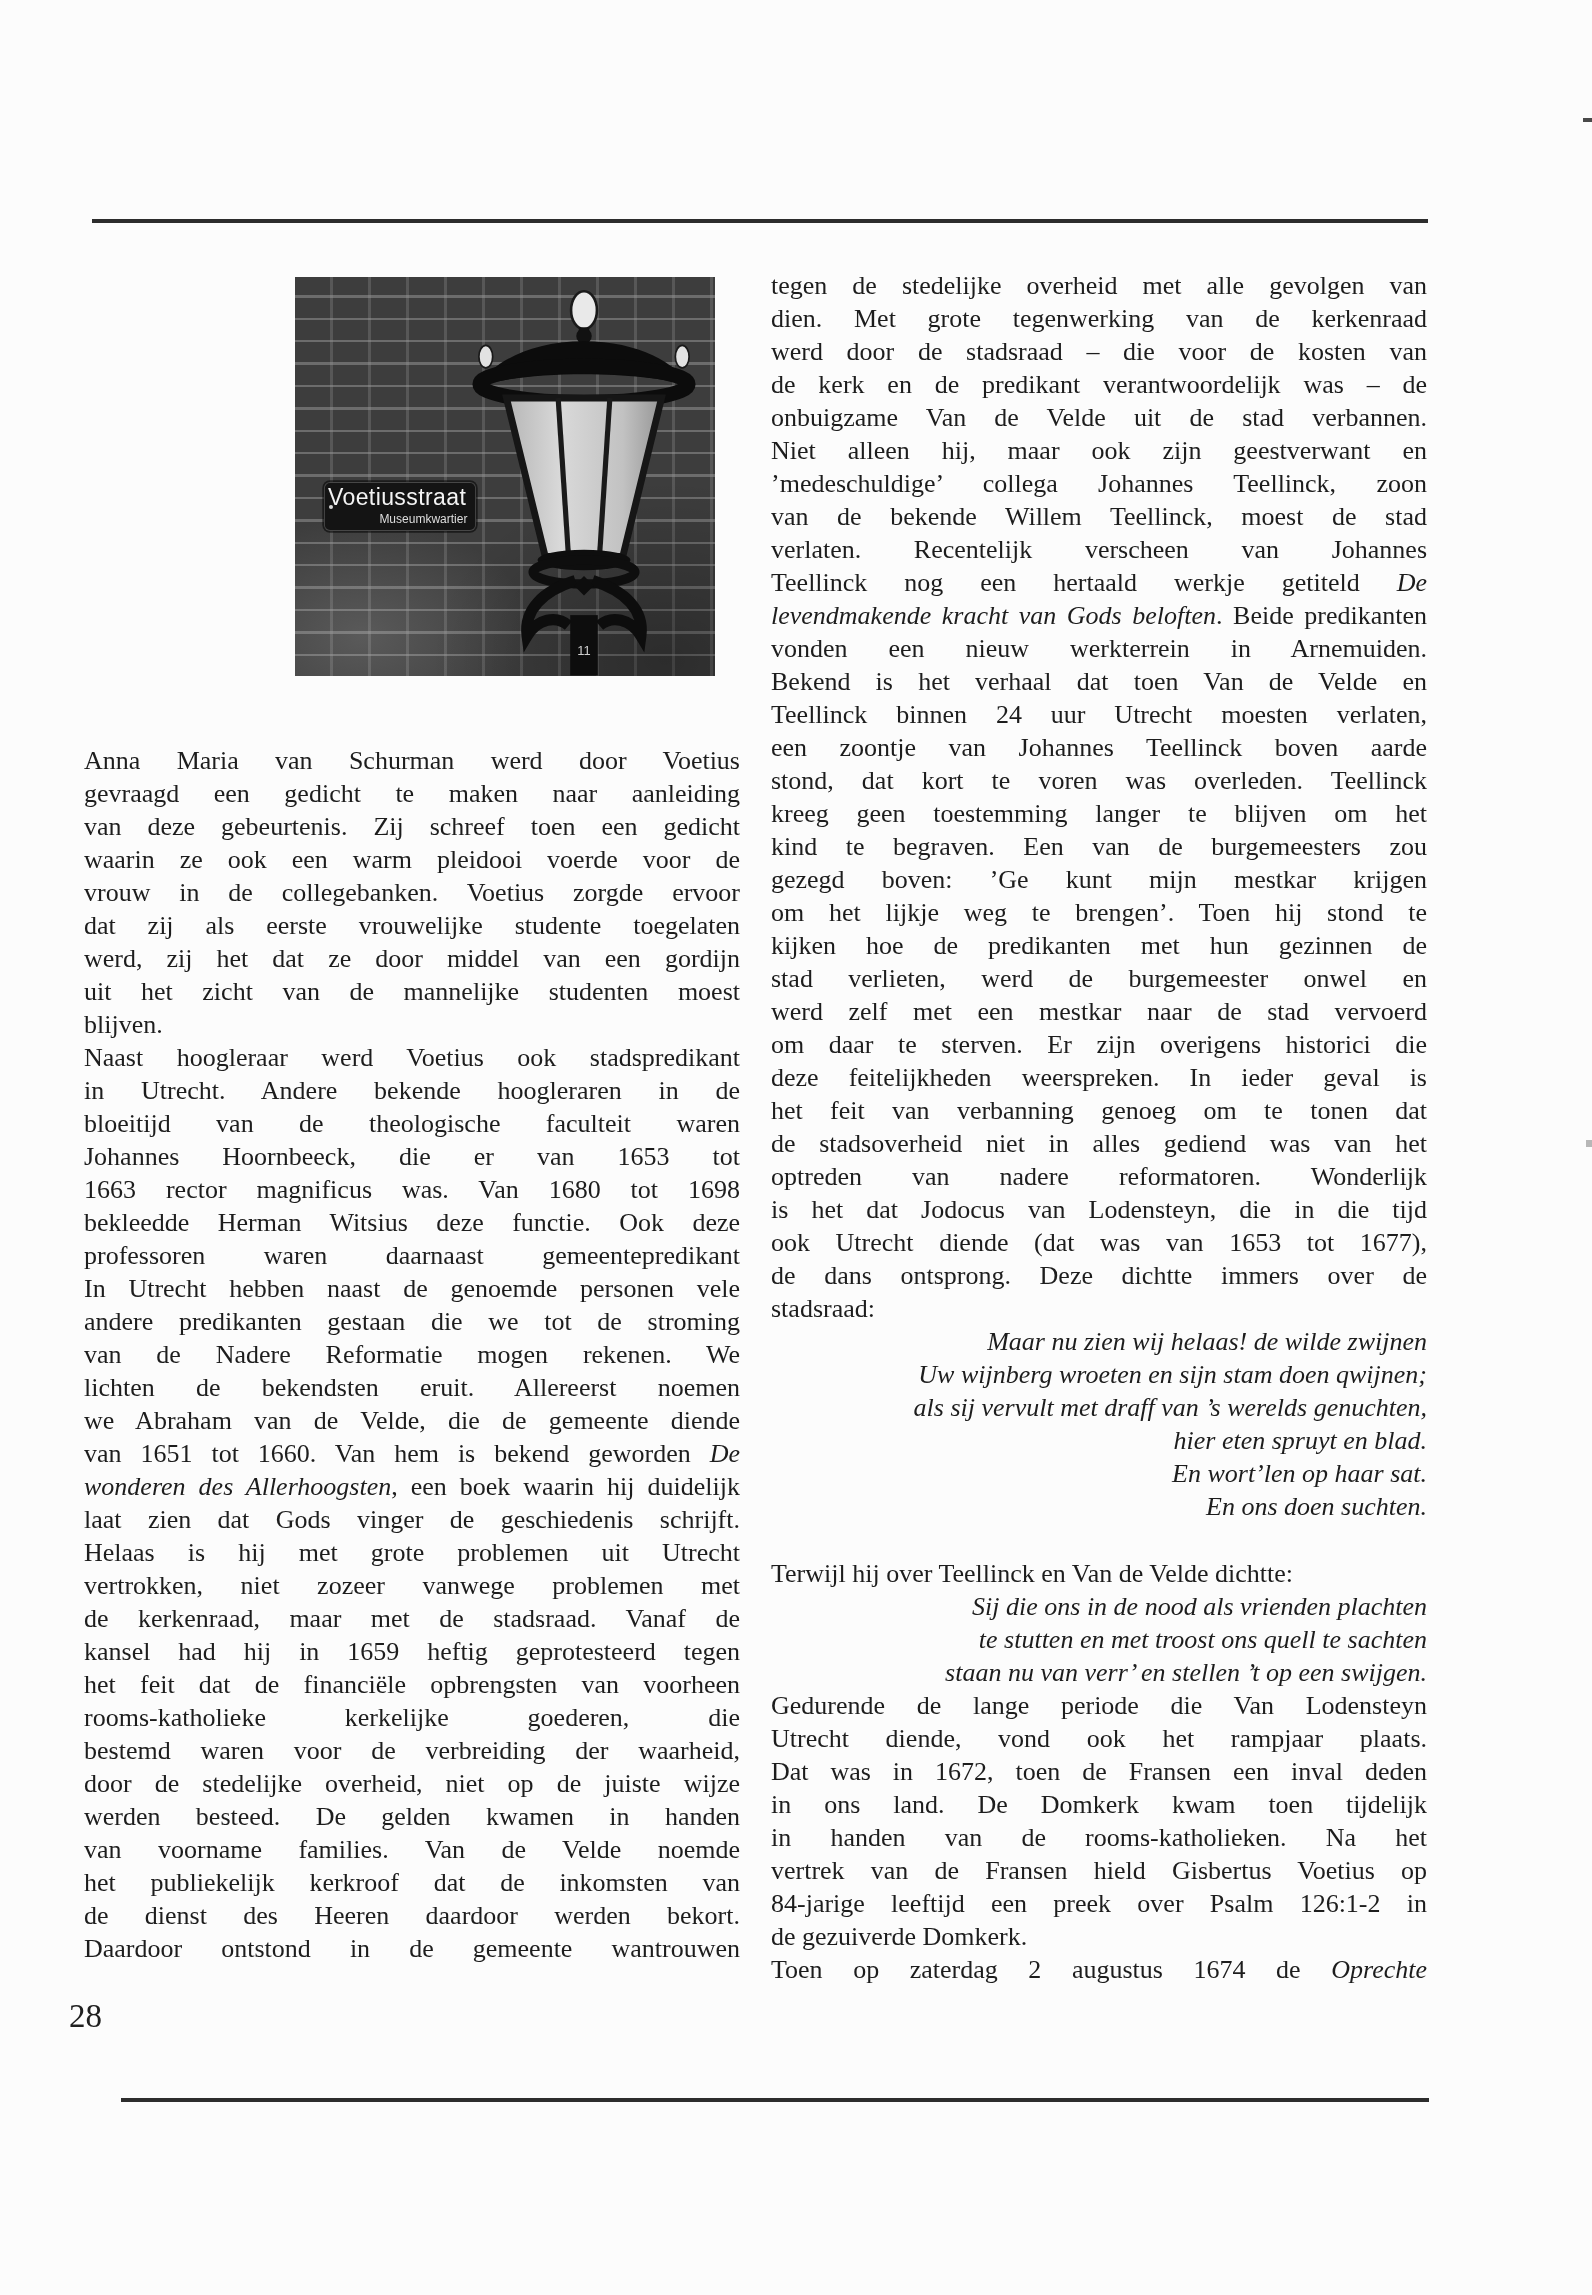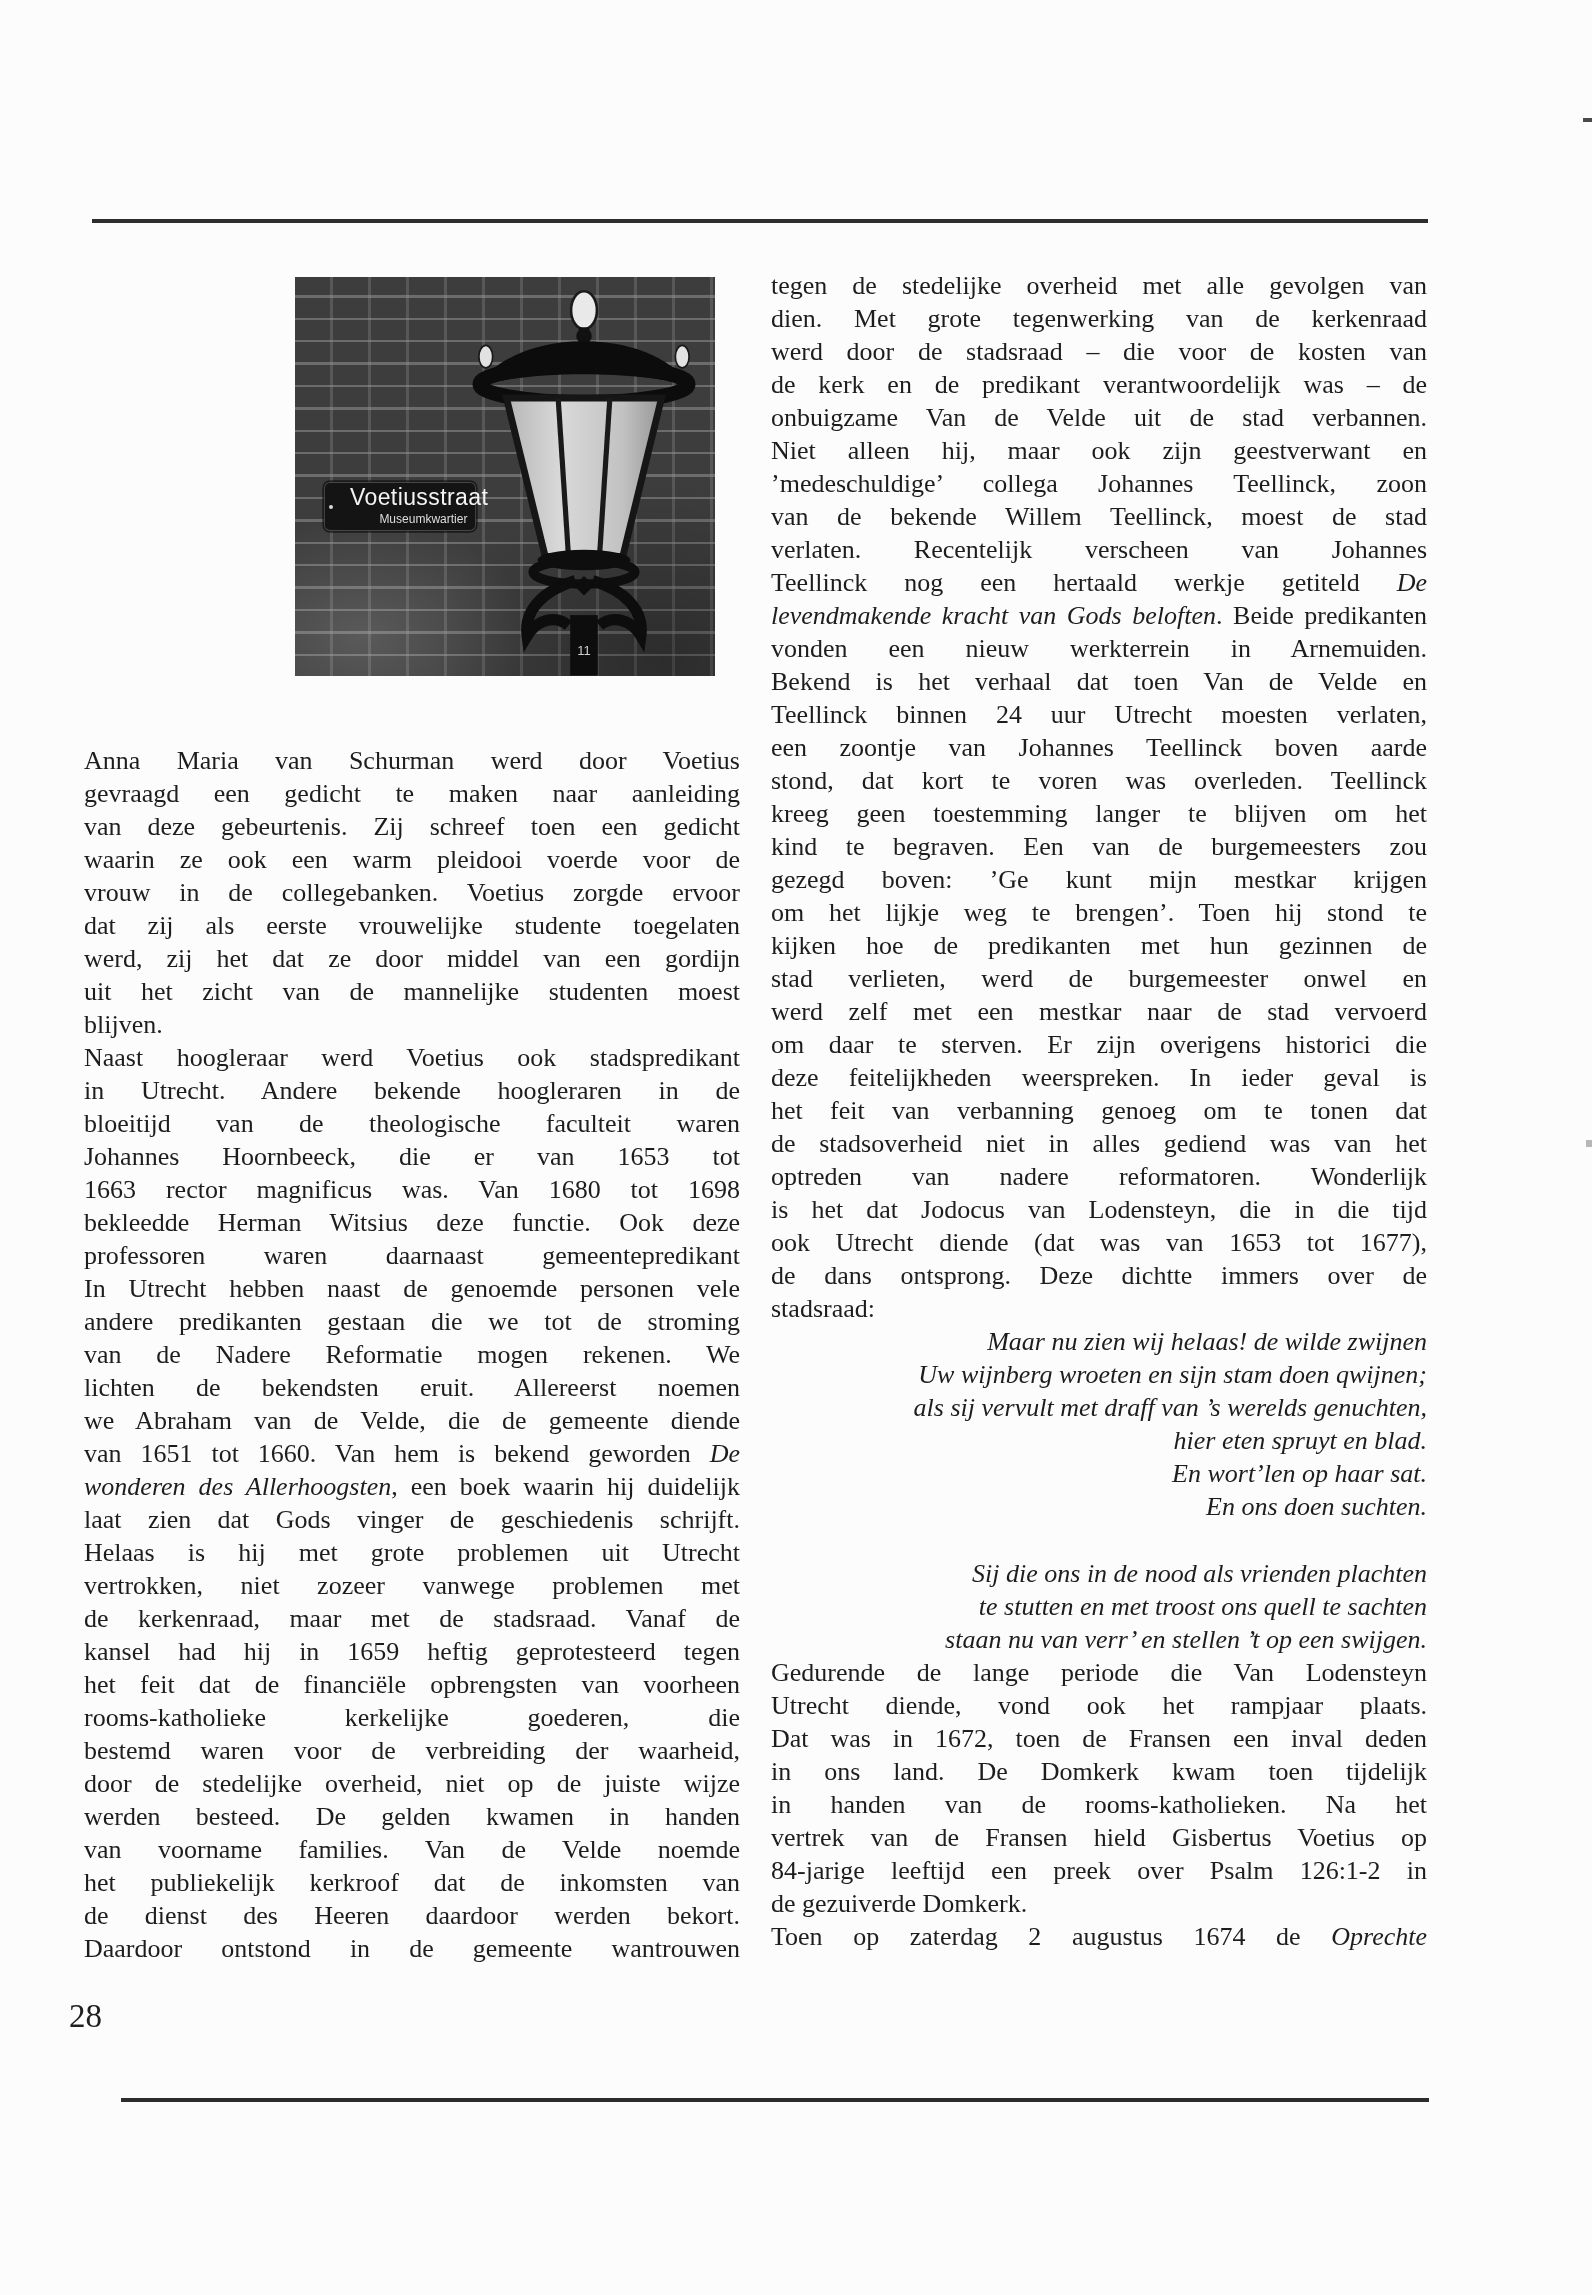--- a/index.html
+++ b/index.html
@@ -35,21 +35,21 @@
   }
   .sign{
     position:absolute;left:29px;top:205px;width:152px;height:49px;
     background:#141414;border-radius:6px;
     box-shadow:0 0 0 1.7px rgba(0,0,0,0.55), inset 0 0 0 0.9px rgba(255,255,255,0.22);
     font-family:"Liberation Sans",sans-serif;
   }
   .sign::before{
     content:'';position:absolute;left:5.2px;top:23px;width:4.3px;height:4.3px;border-radius:50%;background:#d8d8d8;
   }
-  .sign-line1{color:#f4f4f4;font-size:23px;line-height:31px;padding-left:26px;letter-spacing:0.4px;white-space:nowrap;}
+  .sign-line1{color:#f4f4f4;font-size:23px;line-height:31px;padding-left:4px;letter-spacing:0.4px;white-space:nowrap;}
   .sign-line2{color:#dedede;font-size:12px;line-height:12px;text-align:right;padding-right:8.6px;}
   .lamp{position:absolute;left:177px;top:5.2px;}
 </style>
 </head>
 <body>
 
 <div class="abs top-rule"></div>
 <div class="abs edge-dash"></div>
 <div class="abs edge-speck"></div>
 
@@ -177,20 +177,23 @@
     <div>
       <div class="poem-line"><span>Maar nu zien wij helaas! de wilde zwijnen</span></div>
       <div class="poem-line"><span>Uw wijnberg wroeten en sijn stam doen qwijnen;</span></div>
       <div class="poem-line"><span>als sij vervult met draff van ’s werelds genuchten,</span></div>
       <div class="poem-line"><span>hier eten spruyt en blad.</span></div>
       <div class="poem-line"><span>En wort’len op haar sat.</span></div>
       <div class="poem-line"><span>En ons doen suchten.</span></div>
     </div>
     <div class="vgap"></div>
     <div>
+      <div class="line no-stretch"><span>Terwijl hij over Teellinck en Van de Velde dichtte:</span></div>
+    </div>
+    <div>
       <div class="poem-line"><span>Sij die ons in de nood als vrienden plachten</span></div>
       <div class="poem-line"><span>te stutten en met troost ons quell te sachten</span></div>
       <div class="poem-line"><span>staan nu van verr’ en stellen ’t op een swijgen.</span></div>
     </div>
     <div>
       <div class="line"><span>Gedurende de lange periode die Van Lodensteyn</span></div>
       <div class="line"><span>Utrecht diende, vond ook het rampjaar plaats.</span></div>
       <div class="line"><span>Dat was in 1672, toen de Fransen een inval deden</span></div>
       <div class="line"><span>in ons land. De Domkerk kwam toen tijdelijk</span></div>
       <div class="line"><span>in handen van de rooms-katholieken. Na het</span></div>

